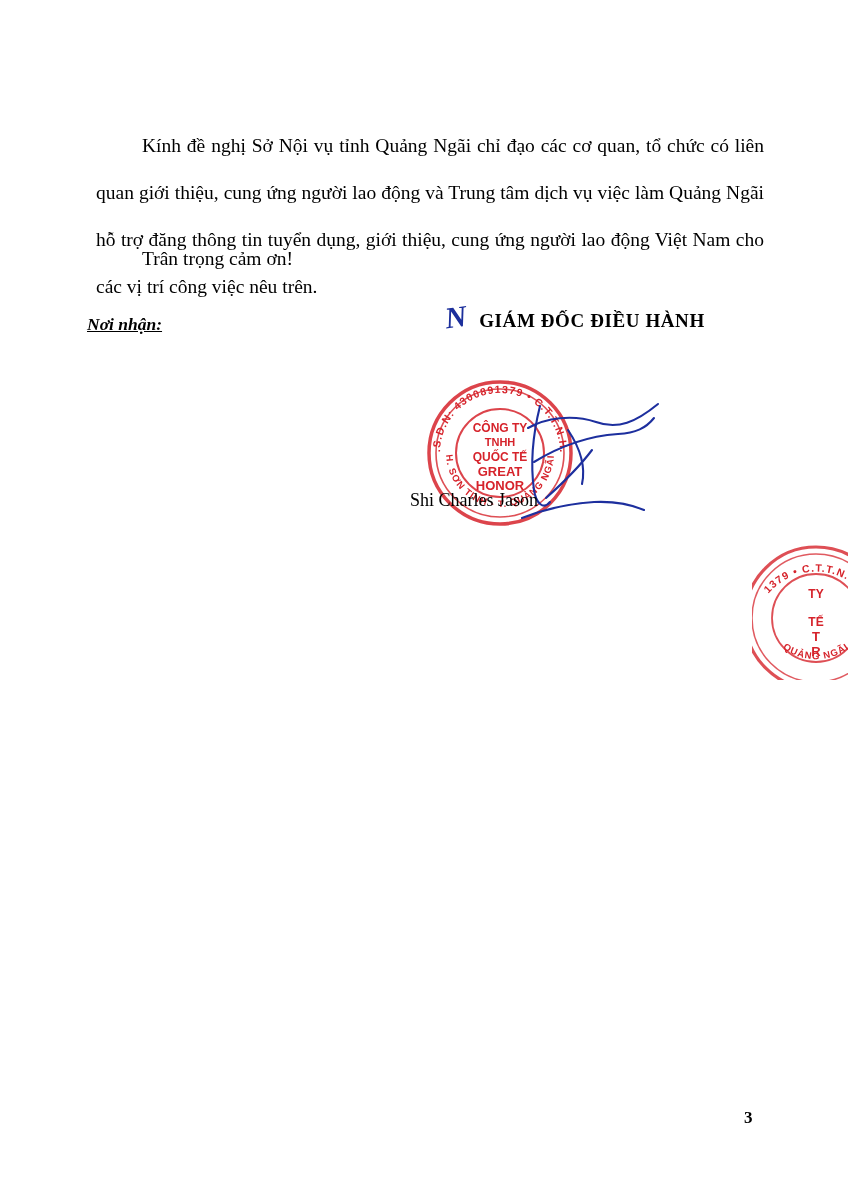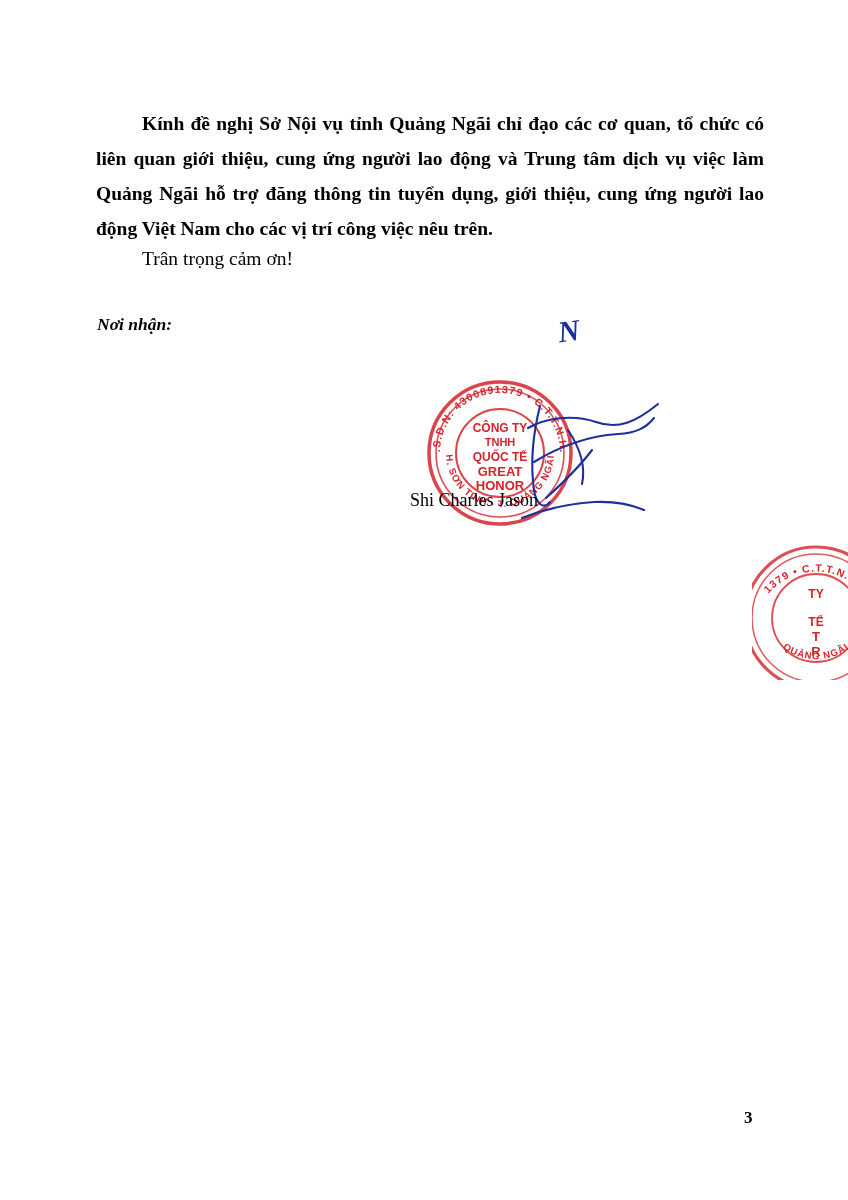--- a/index.html
+++ b/index.html
@@ -17,48 +17,48 @@
   }
   .page {
     position: absolute;
     left: 0; top: 0;
     width: 848px;
     height: 1200px;
   }
   .body-text {
     position: absolute;
     left: 96px;
-    top: 106px;
+    top: 122px;
     width: 668px;
     font-size: 19.5px;
-    line-height: 35px;
+    line-height: 47px;
     text-align: justify;
     text-justify: inter-word;
-    font-weight: bold;
   }
   .body-text p {
     margin: 0;
     text-indent: 46px;
   }
   .thanks {
     position: absolute;
     left: 96px;
     top: 241px;
     width: 400px;
     font-size: 19.5px;
     line-height: 35px;
     text-indent: 46px;
   }
   .recipients {
     position: absolute;
-    left: 97px;
+    left: 87px;
     top: 310px;
     width: 220px;
     font-size: 17px;
     line-height: 29px;
+    text-decoration: underline;
   }
   .recipients .r-title {
     font-weight: bold;
     font-style: italic;
     font-size: 17.5px;
   }
   .recipients .r-item {
     font-size: 17.5px;
   }
   .signature-block {
@@ -140,20 +140,21 @@
 
   <div class="thanks">Trân trọng cảm ơn!</div>
 
   <div class="recipients">
     <div class="r-title">Nơi nhận:</div>
   </div>
 
   <div class="signature-block">
     <span class="sig-title">
       <span class="sig-initial">N</span>
+      <span>GIÁM ĐỐC ĐIỀU HÀNH</span>
     </span>
   </div>
 
   <div class="seal">
     <svg width="152" height="152" viewBox="0 0 152 152" xmlns="http://www.w3.org/2000/svg">
       <defs>
         <path id="arcTop" d="M 16,76 A 60,60 0 0 1 136,76" fill="none"></path>
         <path id="arcBottom" d="M 22,76 A 54,54 0 0 0 130,76" fill="none"></path>
       </defs>
       <circle cx="76" cy="76" r="71" fill="none" stroke="#d6232b" stroke-width="3.5" opacity="0.85"></circle>

